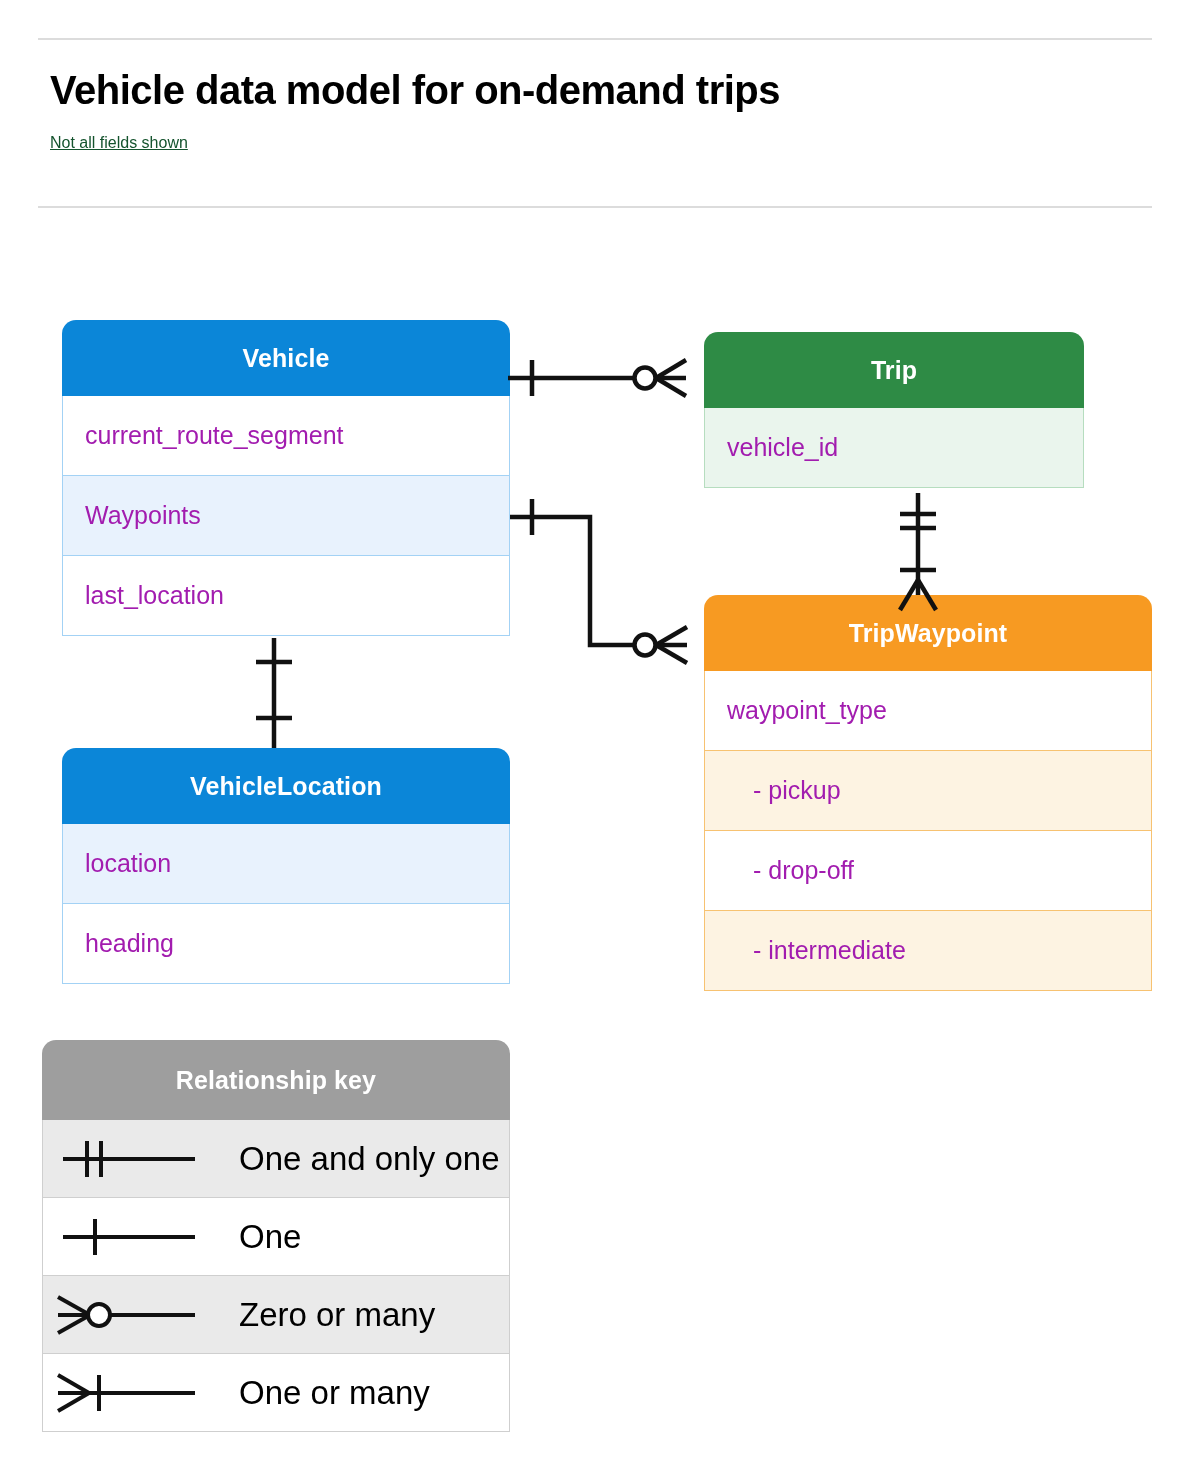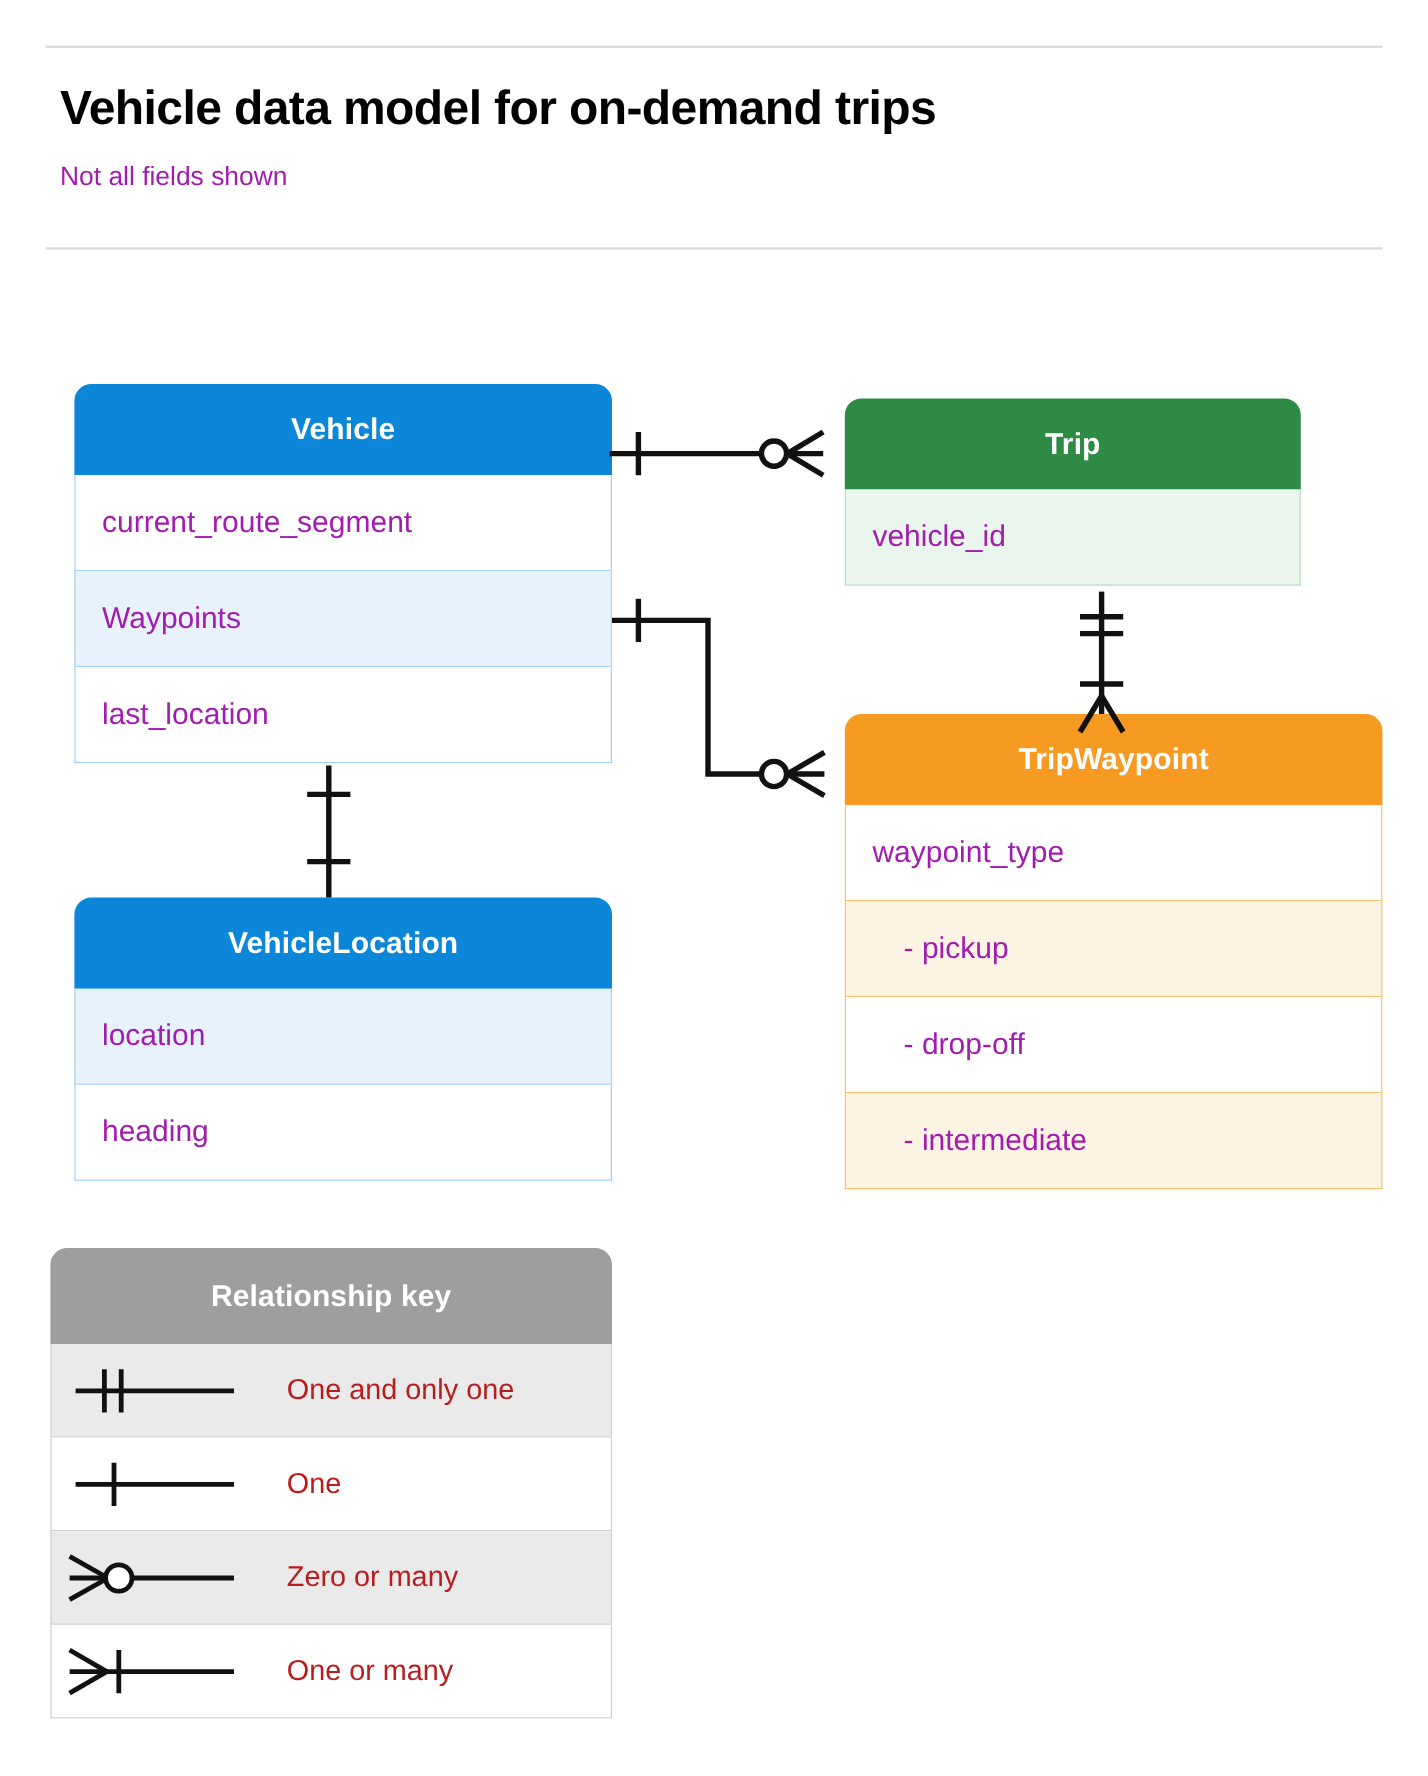--- a/index.html
+++ b/index.html
@@ -33,23 +33,24 @@
     font-size: 40px;
     font-weight: bold;
     color: #000000;
     letter-spacing: -0.5px;
     white-space: nowrap;
   }
   #page-subtitle {
     position: absolute;
     left: 50px;
     top: 134px;
-    font-size: 22px;
-    color: #a21caf;
+    font-size: 16px;
+    color: #14532d;
     white-space: nowrap;
+    text-decoration: underline;
   }
 
   
   .entity {
     position: absolute;
     box-sizing: border-box;
     padding-left: 20px;
   }
   .entity-header {
     box-sizing: border-box;
@@ -113,22 +114,22 @@
     border-top: none;
   }
   .legend-row.odd  { background: #eaeaea; }
   .legend-row.even { background: #ffffff; }
   .legend-symbol {
     width: 196px;
     height: 78px;
     flex: 0 0 196px;
   }
   .legend-label {
-    font-size: 24px;
-    color: #b91c1c;
+    font-size: 33px;
+    color: #000000;
     white-space: nowrap;
   }
 
   
   #connectors {
     position: absolute;
     left: 0;
     top: 0;
     width: 1190px;
     height: 1480px;

